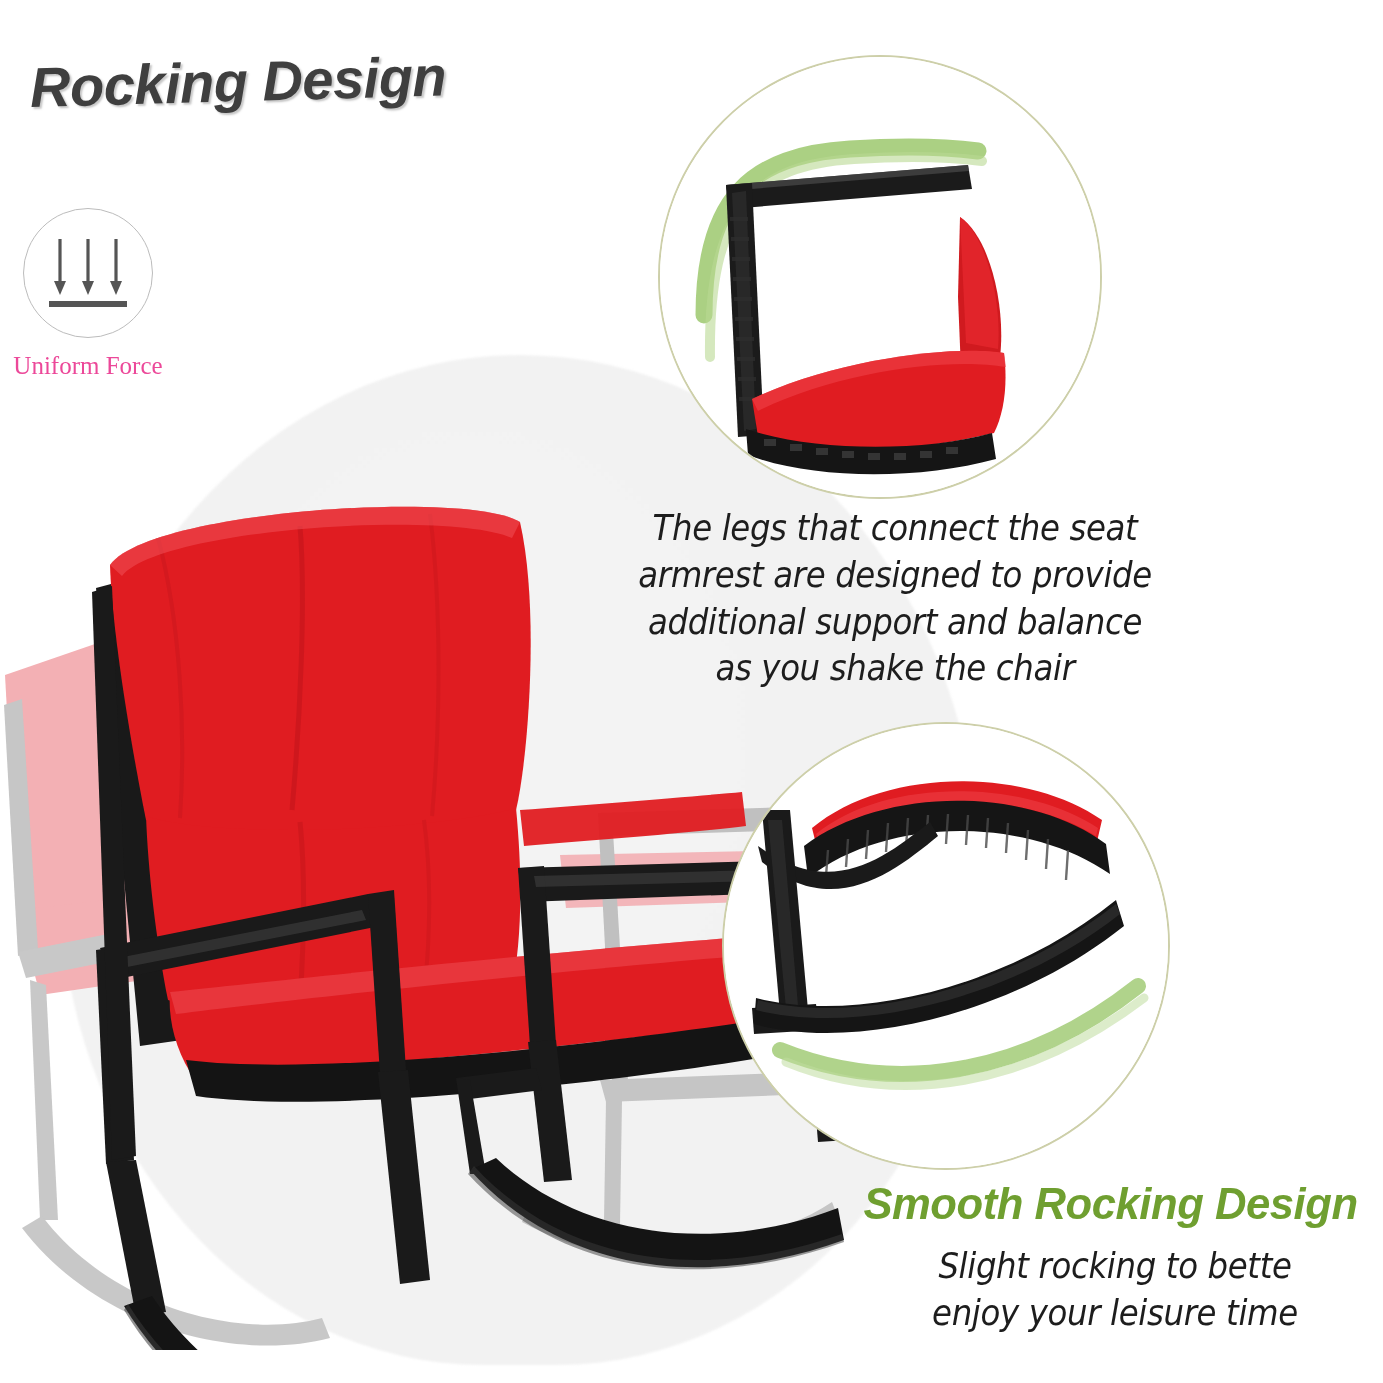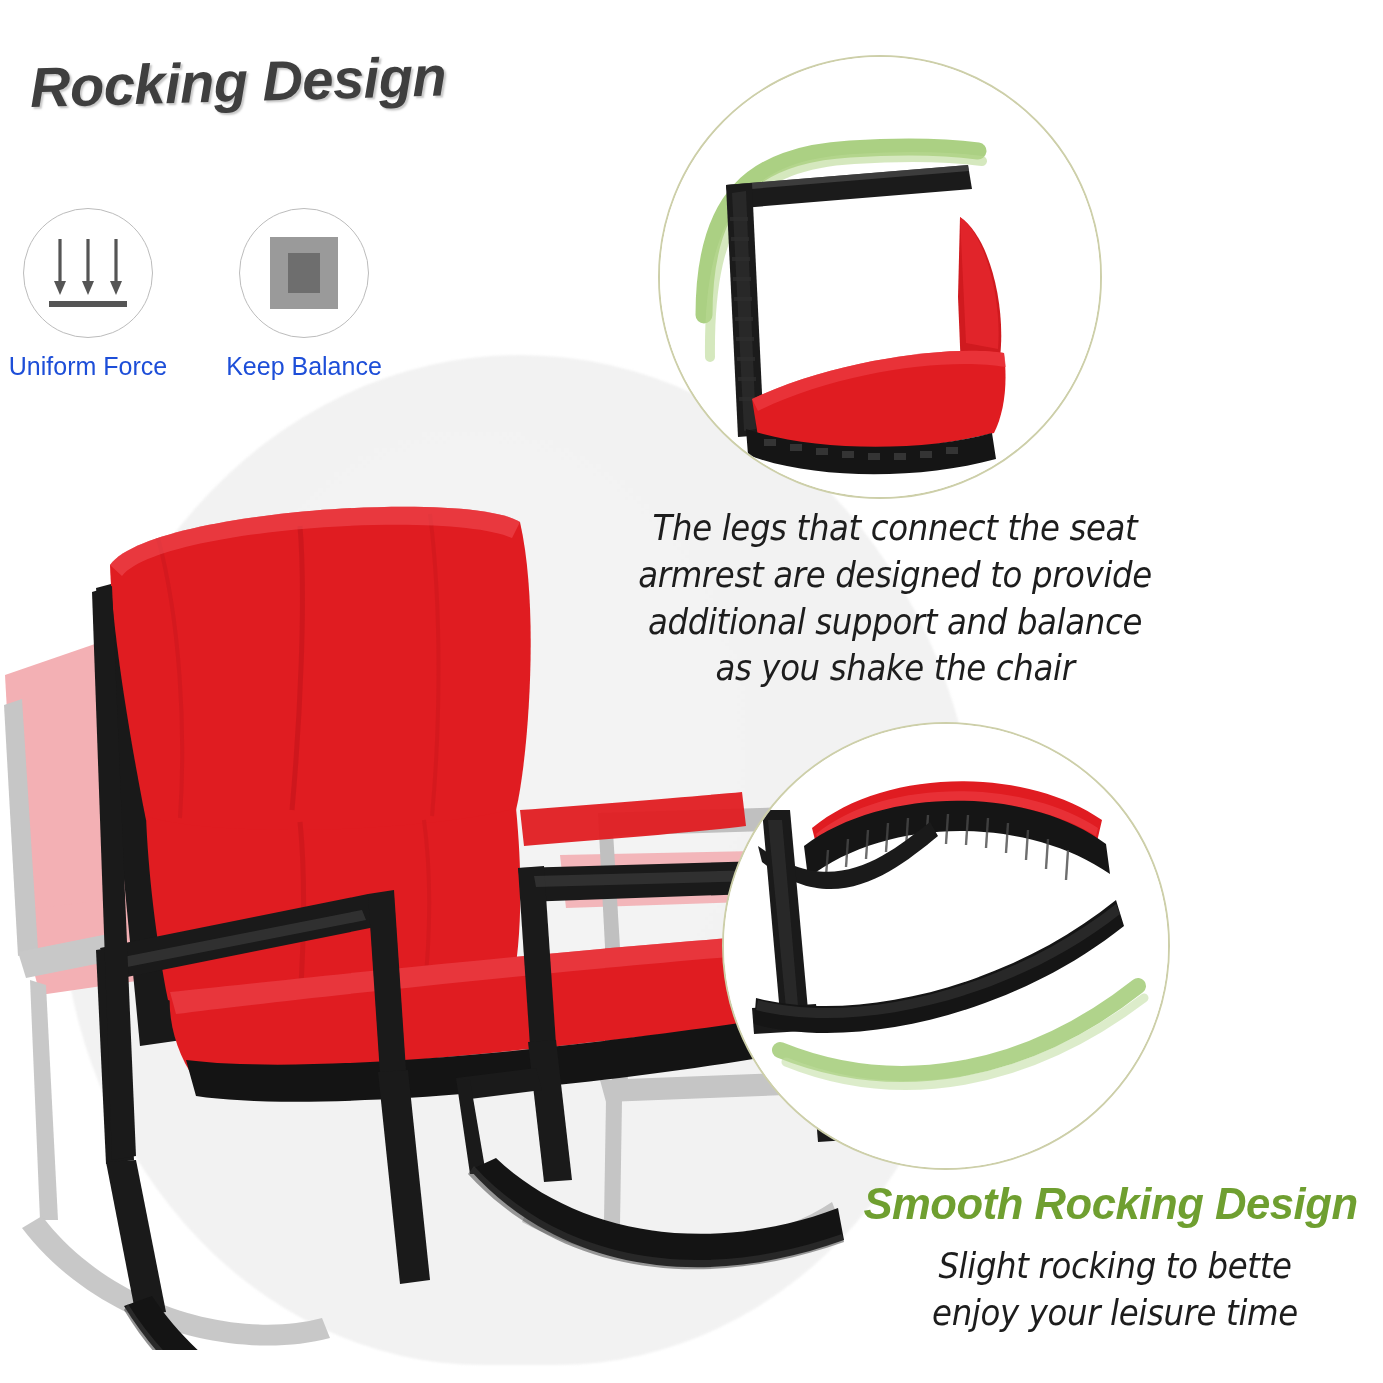--- a/index.html
+++ b/index.html
@@ -52,23 +52,23 @@
   .feat-circle{
     width:128px;height:128px;border-radius:50%;
     border:1.6px solid #bcbcbc;
     display:flex;align-items:center;justify-content:center;
     background:transparent;
     position:relative;
   }
   .feat-label{
     margin-top:14px;
     font-size:25px;
-    color:#1d4ed8;
+    color:#ec4899;
     white-space:nowrap;
-    font-family:Liberation Sans, sans-serif;
+    font-family:Liberation Serif, serif;
   }
 
   
   .chair-wrap{position:absolute;left:0;top:480px;width:860px;height:870px;z-index:3;}
   .chair-wrap svg{display:block;}
 
   
   .inset{
     position:absolute;
     border-radius:50%;
@@ -155,29 +155,20 @@
             <polygon points="50,72 44,58 56,58"></polygon>
             <polygon points="78,72 72,58 84,58"></polygon>
           </g>
           <rect x="11" y="78" width="78" height="6" fill="#555555"></rect>
         </svg>
       </div>
       <div class="feat-label">Uniform Force</div>
     </div>
 
 
-    <div class="feature">
-      <div class="feat-circle">
-        <svg width="100" height="100" viewBox="0 0 100 100">
-          <rect x="16" y="14" width="68" height="72" fill="#9a9a9a"></rect>
-          <rect x="34" y="30" width="32" height="40" fill="#6e6e6e"></rect>
-        </svg>
-      </div>
-      <div class="feat-label">Keep Balance</div>
-    </div>
 
   </div>
 
   <div class="chair-wrap">
     <svg width="860" height="870" viewBox="0 0 860 870">
 
       <g opacity="0.95">
 
         <path d="M5 195 L150 145 L172 420 L20 470 Z" fill="#f3acb0"></path>
 

